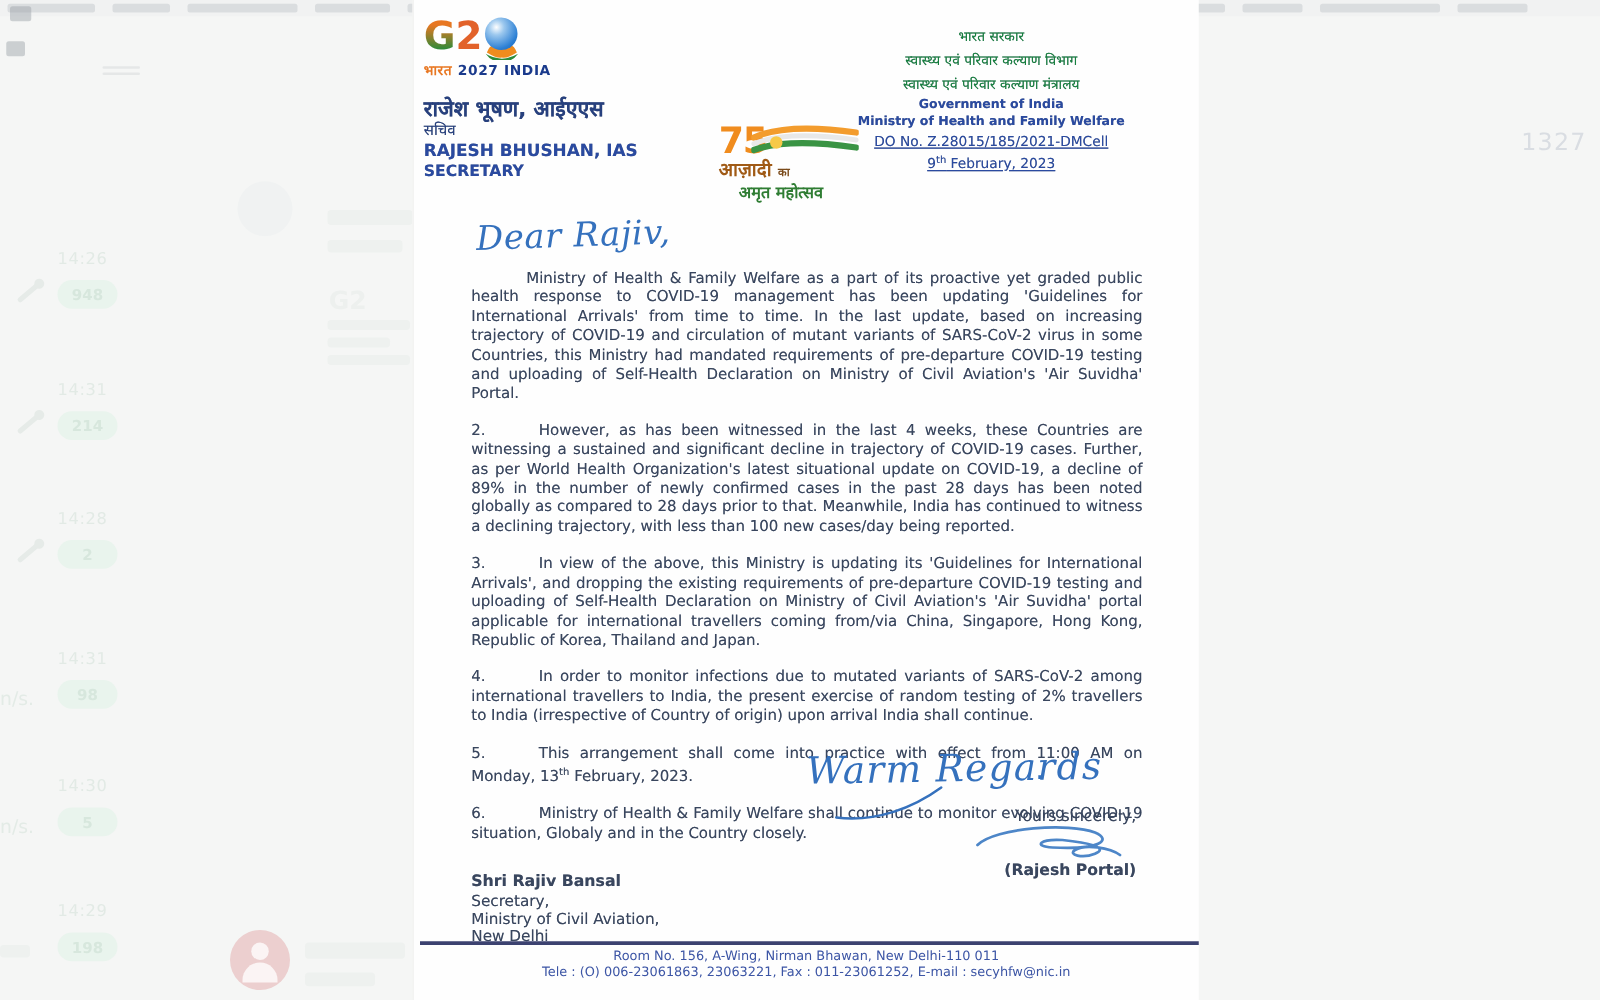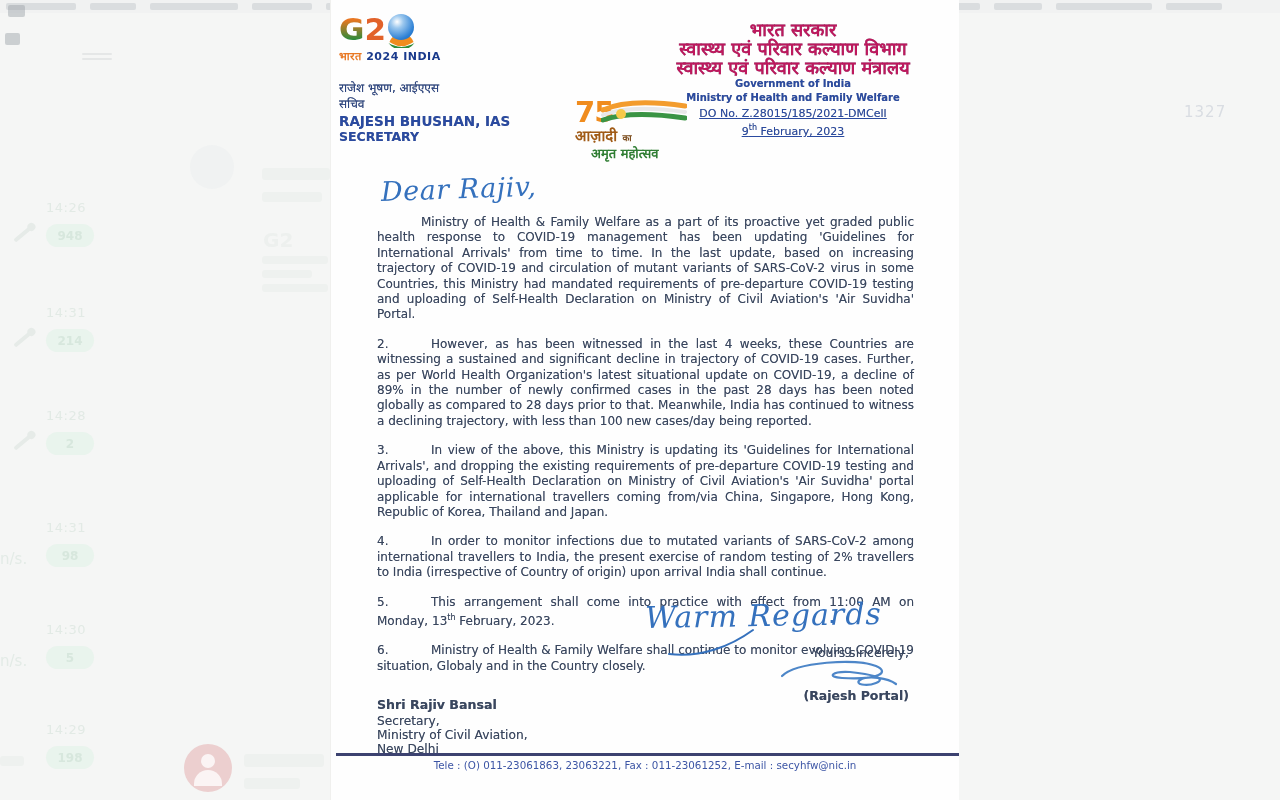--- a/index.html
+++ b/index.html
@@ -12,21 +12,21 @@
   .top-band i{display:block;height:7px;background:#bfc4c8;opacity:.45;border-radius:2px;flex:none;}
   .corner-mark{background:#9aa0a6;opacity:.45;border-radius:2px;}
   .burger span{display:block;width:30px;height:2px;background:#c9cdd0;margin:3px 0;border-radius:1px;}
   .ghost-col-item{position:absolute;width:120px;}
   .g-time{font-size:13px;color:#e2eae5;letter-spacing:.5px;}
   .g-badge{margin-top:9px;width:48px;height:23px;border-radius:12px;background:#e9f4ed;
     color:#d7e7dd;font-size:12px;font-weight:bold;display:flex;align-items:center;justify-content:center;}
   .g-pin{position:absolute;left:-34px;top:32px;width:22px;height:4px;background:#e6ebe8;border-radius:2px;transform:rotate(-40deg);}
   .g-pin::after{content:"";position:absolute;right:-4px;top:-2px;width:8px;height:8px;border-radius:50%;background:#e6ebe8;}
   .g-ns{position:absolute;font-size:15px;color:#e3ebe6;}
-  .g-right-time{font-size:15px;color:#d9dde2;letter-spacing:1px;}
+  .g-right-time{font-size:19px;color:#d9dde2;letter-spacing:1px;margin-left:33px;}
   .g-blob{background:#f0f2f2;border-radius:50%;}
   .g-bar{background:#eef1ef;border-radius:3px;}
   .g-avatar{width:48px;height:48px;border-radius:50%;background:#eccfcf;position:relative;}
   .g-avatar::before{content:"";position:absolute;left:17px;top:10px;width:14px;height:14px;border-radius:50%;background:#fbf4f4;}
   .g-avatar::after{content:"";position:absolute;left:10px;top:26px;width:28px;height:16px;border-radius:14px 14px 0 0;background:#fbf4f4;}
   .g-g20{font-size:20px;font-weight:bold;color:#edf0ee;}
 
   
   .page{position:absolute;left:330px;top:0;width:628px;height:800px;background:#fefefe;
     border-left:1px solid #f0f0ee;color:#39465e;}
@@ -38,38 +38,38 @@
   .g20-g{font-size:31px;font-weight:bold;line-height:30px;
     background:linear-gradient(180deg,#e87722 20%,#2e8b3a 85%);-webkit-background-clip:text;background-clip:text;color:transparent;}
   .g20-2{font-size:31px;font-weight:bold;line-height:30px;color:#e2622a;}
   .g20-globe{position:relative;width:27px;height:27px;margin-left:2px;}
   .g20-globe .earth{position:absolute;left:0;top:0;width:26px;height:26px;border-radius:50%;
     background:radial-gradient(circle at 35% 30%,#ffffff 0%,#9cc8ee 25%,#2b7fd4 70%,#1c5fa8 100%);}
   .g20-sub{margin-top:4px;font-size:11px;font-weight:bold;letter-spacing:.5px;}
   .g20-sub .saffron{color:#e87722;}
   .g20-sub .navy{color:#1a3a8c;}
   .sender{position:absolute;left:8px;top:80px;width:230px;}
-  .sender .hi-name{font-size:12px;font-weight:normal;color:#27407e;line-height:17px;}
+  .sender .hi-name{font-size:17px;font-weight:bold;color:#27407e;line-height:17px;}
   .sender .hi-title{font-size:12px;color:#27407e;line-height:15px;}
   .sender .en-name{font-size:13.5px;font-weight:bold;color:#2a4aa0;line-height:16px;margin-top:1px;}
   .sender .en-title{font-size:12.5px;font-weight:bold;color:#2a4aa0;line-height:15px;}
 
   
   .emblem{position:absolute;left:250px;top:16px;width:74px;text-align:center;}
   .emblem-caption{font-size:6.5px;color:#6b4a2a;margin-top:1px;}
   .amrit{position:absolute;left:244px;top:98px;width:120px;}
   .amrit-row{position:relative;height:30px;}
   .amrit-75{position:absolute;left:0;top:0;font-size:29px;line-height:29px;font-weight:bold;color:#f08c1e;letter-spacing:-1px;}
   .amrit-l1{font-size:15px;font-weight:bold;color:#a05a15;line-height:16px;}
   .amrit-l1 .ka{font-size:9px;color:#7a4a1a;}
   .amrit-l2{font-size:13px;font-weight:bold;color:#2f7d33;line-height:15px;margin-left:16px;}
 
   
   .office{position:absolute;right:40px;top:20px;width:252px;text-align:center;}
-  .office .hi{font-size:18px;font-weight:bold;color:#be185d;line-height:19px;}
+  .office .hi{font-size:11px;font-weight:normal;color:#15803d;line-height:19px;}
   .office .en{font-size:10px;font-weight:bold;color:#2a4aa0;line-height:13.5px;}
   .office .do{font-size:11px;color:#2a4aa0;text-decoration:underline;margin-top:3px;line-height:14px;}
   .office .date{font-size:11px;color:#2a4aa0;text-decoration:underline;text-align:center;line-height:14px;}
   sup{font-size:8px;}
 
   
   .body{position:absolute;left:46px;top:176px;width:537px;}
   .script{font-family:"DejaVu Serif",serif;font-style:italic;color:#3571bd;}
   .salutation{font-size:27px;letter-spacing:.5px;transform:rotate(-2deg);transform-origin:left;margin:0 0 8px 4px;}
   .body p{margin:0 0 14px 0;font-size:12px;line-height:15.4px;text-align:justify;}
@@ -169,21 +169,21 @@
             <g transform="translate(13.5,24)">
               <path d="M-12 4 Q -9 -4 -4 -1 Q -2 -6 0 -7 Q 2 -6 4 -1 Q 9 -4 12 4 Q 4 9 0 8 Q -4 9 -12 4 Z" fill="#f08c1e"></path>
               <path d="M-13 5 Q -8 8 0 9 Q 8 8 13 5 Q 8 12 0 11 Q -8 12 -13 5 Z" fill="#2e8b3a"></path>
             </g>
           </svg>
           <span class="earth"></span>
         </span>
       </div>
       <div class="g20-sub">
         <span class="saffron">भारत</span>
-        <span class="navy">2024</span>
+        <span class="navy">2027</span>
         <span class="navy">INDIA</span>
       </div>
     </div>
 
     <div class="sender">
       <div class="hi-name txt">राजेश भूषण, आईएएस</div>
       <div class="hi-title txt">सचिव</div>
       <div class="en-name txt">RAJESH BHUSHAN, IAS</div>
       <div class="en-title txt">SECRETARY</div>
     </div>
@@ -239,16 +239,17 @@
 
     <div class="addressee">
       <div class="name txt">Shri Rajiv Bansal</div>
       <div class="txt">Secretary,</div>
       <div class="txt">Ministry of Civil Aviation,</div>
       <div class="txt">New Delhi</div>
     </div>
 
     <div class="rule"></div>
     <div class="foot">
-      <div>Tele : (O) 011-23061863, 23063221, Fax : 011-23061252, E-mail : secyhfw@nic.in</div>
+      <div>Room No. 156, A-Wing, Nirman Bhawan, New Delhi-110 011</div>
+      <div>Tele : (O) 006-23061863, 23063221, Fax : 011-23061252, E-mail : secyhfw@nic.in</div>
     </div>
   </div>
 </div>
 
 </body></html>

